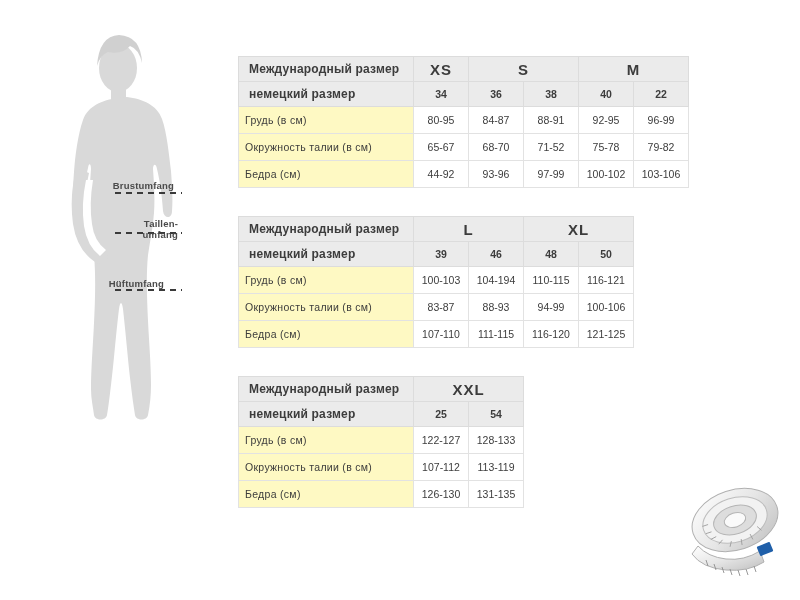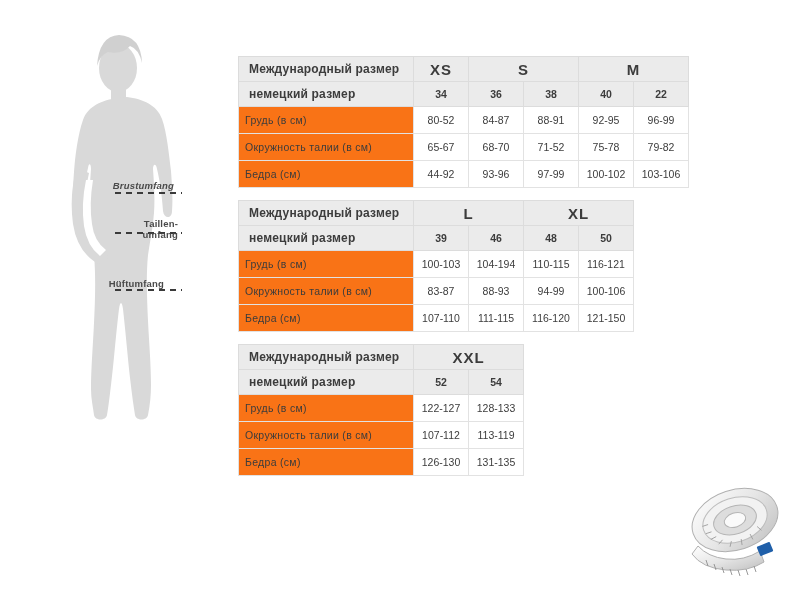--- a/index.html
+++ b/index.html
@@ -38,34 +38,34 @@
   .fig-label {
     position: absolute;
     font-size: 9.5px;
     font-weight: bold;
     color: #4a4a4a;
     letter-spacing: 0.2px;
     text-align: right;
     line-height: 11px;
     white-space: pre-line;
   }
-  .lbl-bust { left: 62px; top: 152px; width: 82px; font-style: italic; }
+  .lbl-bust { left: 62px; top: 152px; width: 82px; }
   .lbl-waist { left: 66px; top: 190px; width: 82px; }
   .lbl-hip { left: 42px; top: 250px; width: 92px; }
 
   
   .tables {
     position: absolute;
     left: 238px;
     top: 56px;
     width: 540px;
   }
   table.size-table {
     border-collapse: collapse;
-    margin-bottom: 12px;
+    margin-bottom: 28px;
     background: #ffffff;
   }
   table.size-table td {
     border: 1px solid #e2e2e2;
     font-size: 10.5px;
     color: #3c3c3c;
     text-align: center;
     vertical-align: middle;
     height: 24px;
     padding: 0 6px;
@@ -86,21 +86,21 @@
     letter-spacing: 0.2px;
   }
   table.size-table tr.head-row td.size-cell {
     font-size: 15px;
     letter-spacing: 1px;
   }
   table.size-table tr.data-row td.label-cell {
     text-align: left;
     font-size: 10.5px;
     letter-spacing: 0.3px;
-    background: #f97316;
+    background: #fef9c3;
   }
   table.size-table tr.data-row td {
     background: #ffffff;
     height: 26px;
   }
   .label-col { width: 175px; }
   .val-col { width: 55px; }
 
   
   .tape {
@@ -200,21 +200,21 @@
         <tr class="german-row">
           <td class="label-cell">немецкий размер</td>
           <td>34</td>
           <td>36</td>
           <td>38</td>
           <td>40</td>
           <td>22</td>
         </tr>
         <tr class="data-row">
           <td class="label-cell">Грудь (в см)</td>
-          <td>80-52</td>
+          <td>80-95</td>
           <td>84-87</td>
           <td>88-91</td>
           <td>92-95</td>
           <td>96-99</td>
         </tr>
         <tr class="data-row">
           <td class="label-cell">Окружность талии (в см)</td>
           <td>65-67</td>
           <td>68-70</td>
           <td>71-52</td>
@@ -265,39 +265,39 @@
           <td>83-87</td>
           <td>88-93</td>
           <td>94-99</td>
           <td>100-106</td>
         </tr>
         <tr class="data-row">
           <td class="label-cell">Бедра (см)</td>
           <td>107-110</td>
           <td>111-115</td>
           <td>116-120</td>
-          <td>121-150</td>
+          <td>121-125</td>
         </tr>
       </tbody>
     </table>
 
     <table class="size-table">
       <colgroup>
         <col class="label-col">
           <col class="val-col">
           <col class="val-col">
       </colgroup>
       <tbody>
         <tr class="head-row">
           <td class="label-cell">Международный размер</td>
           <td class="size-cell" colspan="2">XXL</td>
         </tr>
         <tr class="german-row">
           <td class="label-cell">немецкий размер</td>
-          <td>52</td>
+          <td>25</td>
           <td>54</td>
         </tr>
         <tr class="data-row">
           <td class="label-cell">Грудь (в см)</td>
           <td>122-127</td>
           <td>128-133</td>
         </tr>
         <tr class="data-row">
           <td class="label-cell">Окружность талии (в см)</td>
           <td>107-112</td>

